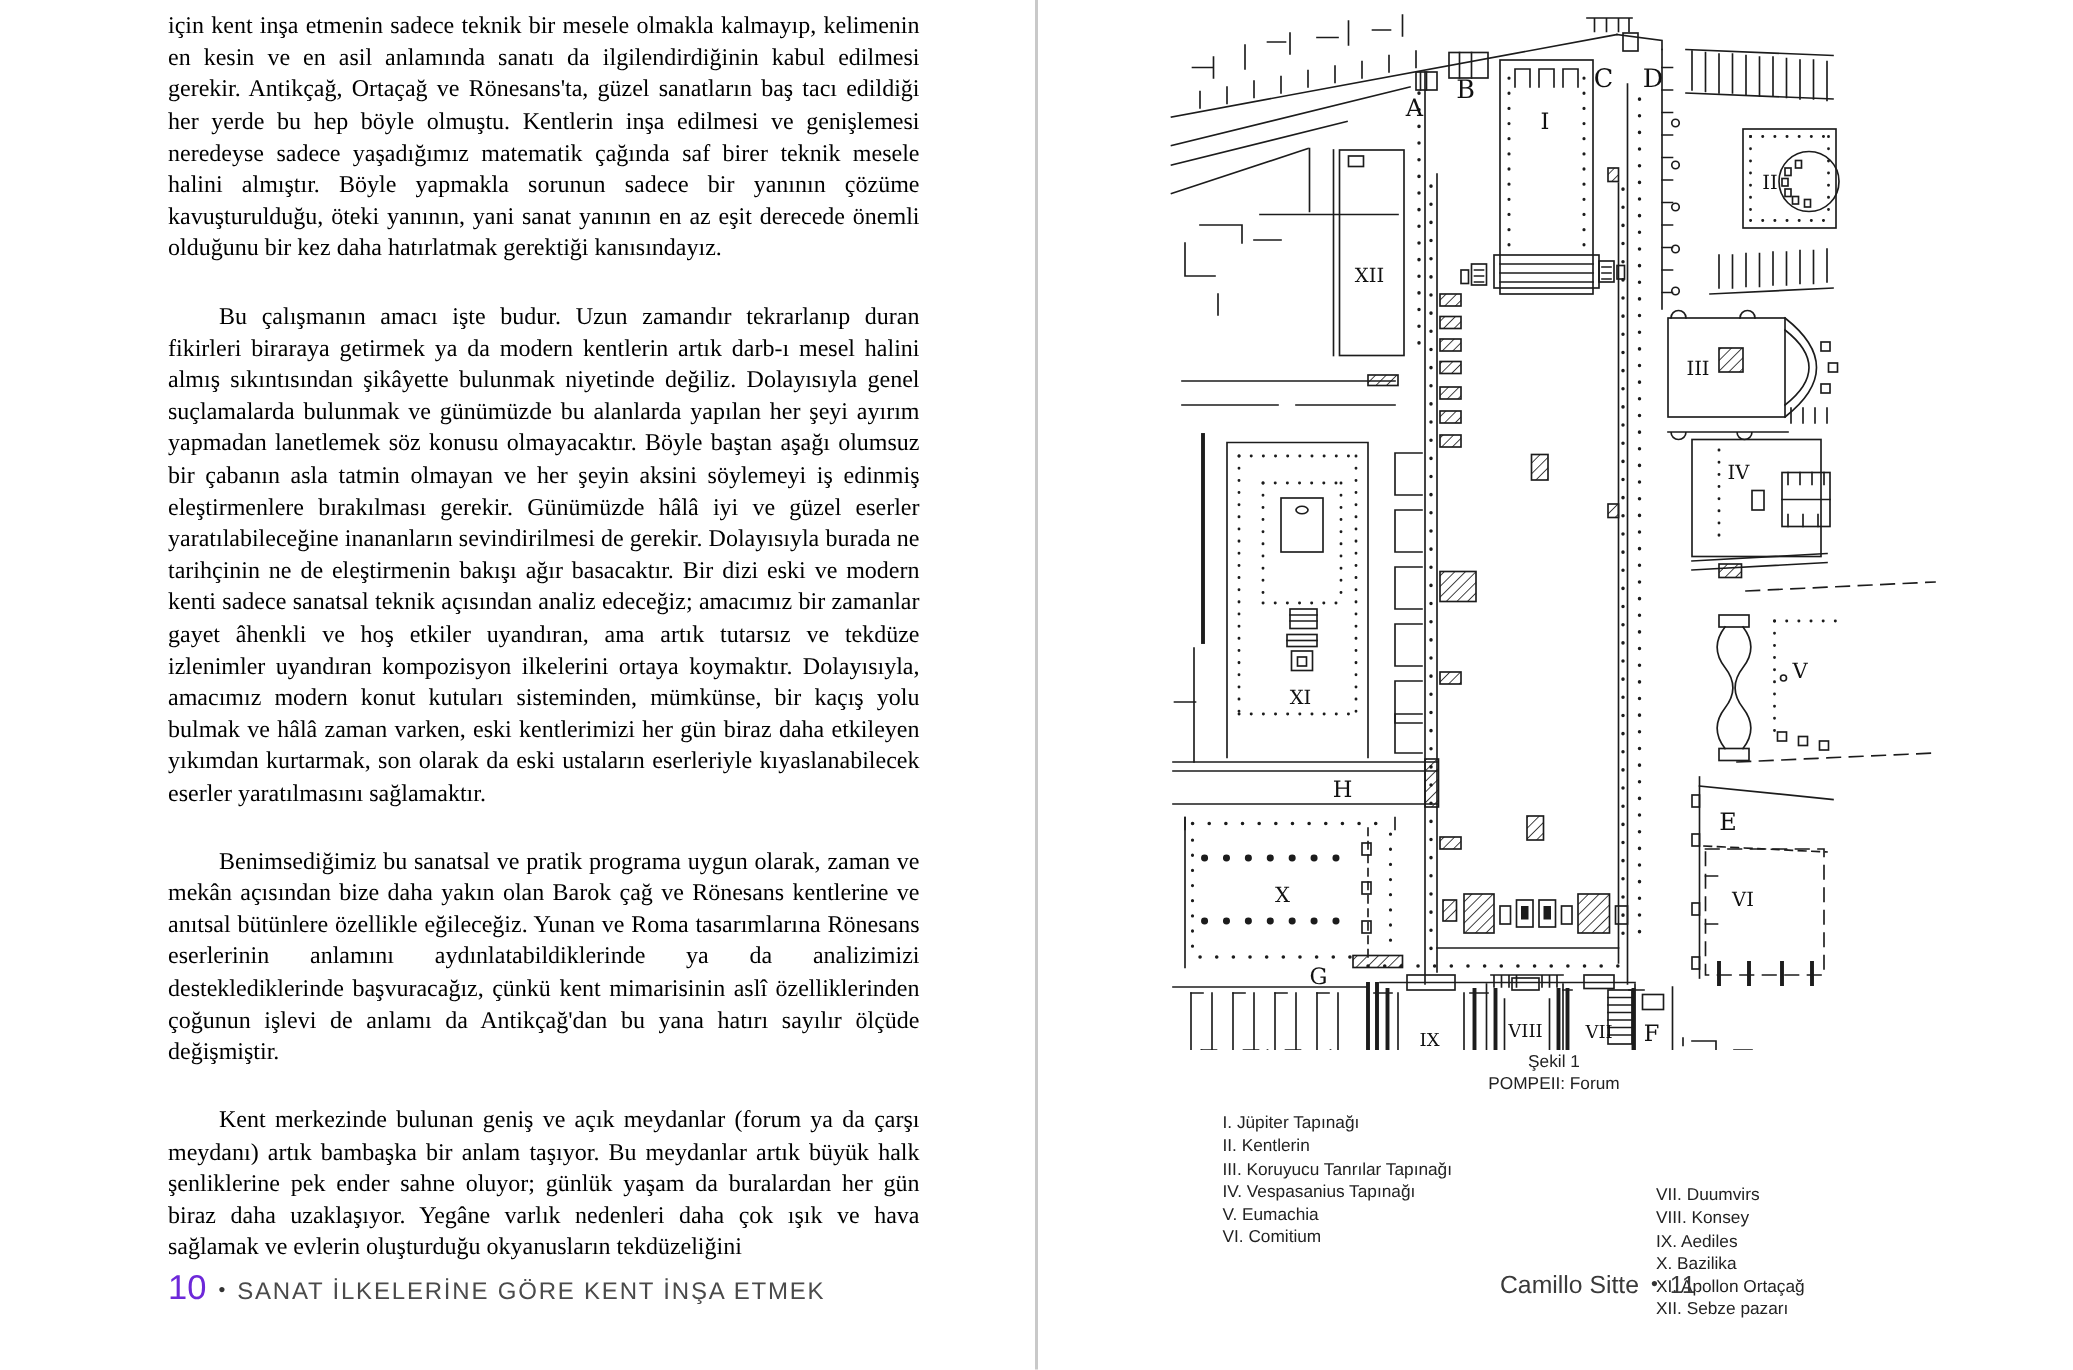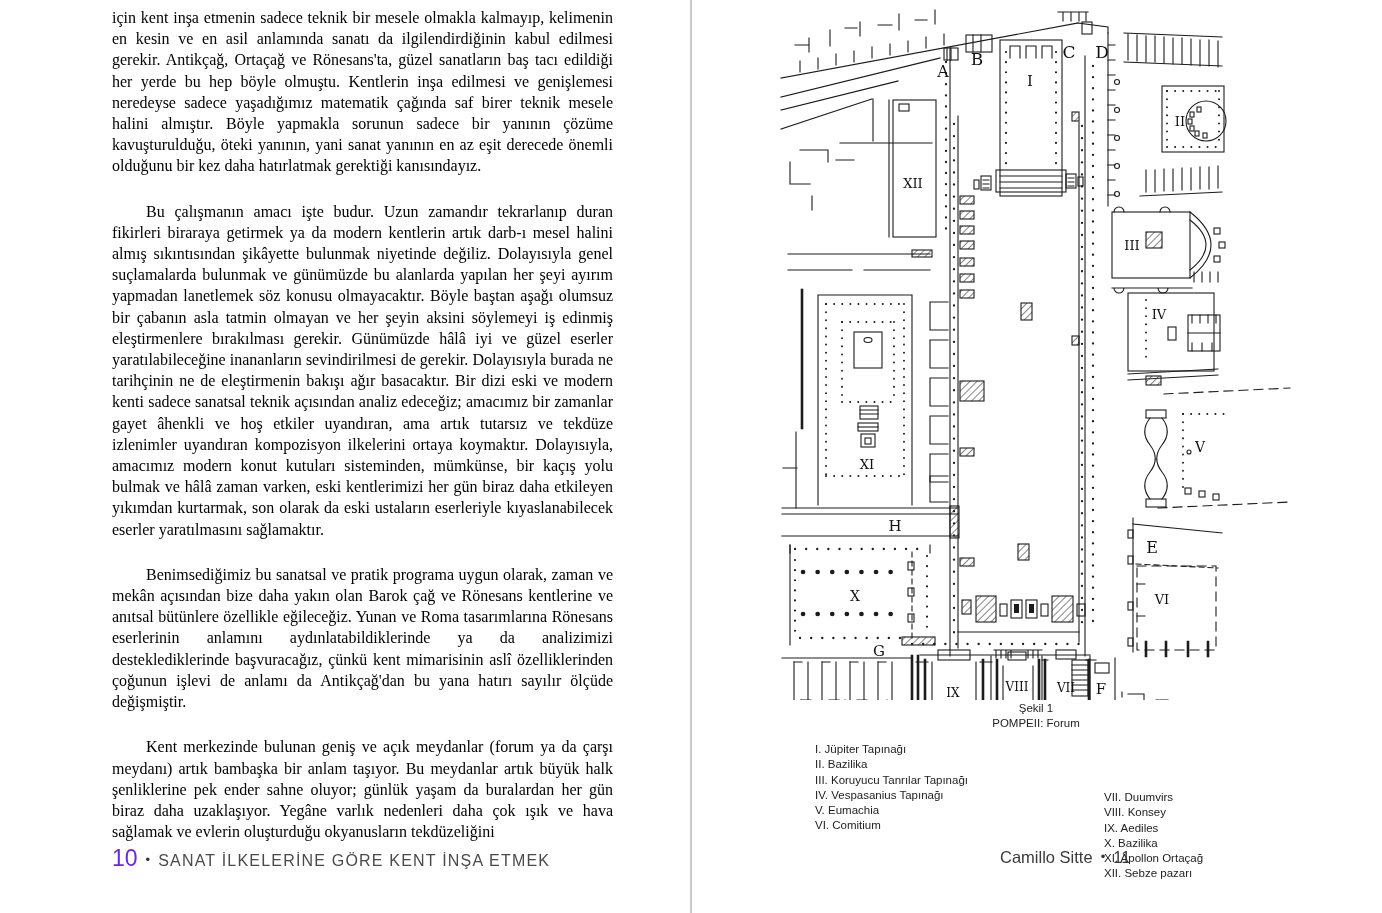--- a/index.html
+++ b/index.html
@@ -350,21 +350,21 @@
         </g>
     </svg>
 
     <div class="caption">
       <div>Şekil 1</div>
       <div>POMPEII: Forum</div>
     </div>
 
     <div class="legend legend-1" id="legend-col1">
         <div>I. Jüpiter Tapınağı</div>
-        <div>II. Bazilika</div>
+        <div>II. Kentlerin</div>
         <div>III. Koruyucu Tanrılar Tapınağı</div>
         <div>IV. Vespasanius Tapınağı</div>
         <div>V. Eumachia</div>
         <div>VI. Comitium</div>
       </div>
     <div class="legend legend-2" id="legend-col2">
         <div>VII. Duumvirs</div>
         <div>VIII. Konsey</div>
         <div>IX. Aediles</div>
         <div>X. Bazilika</div>

